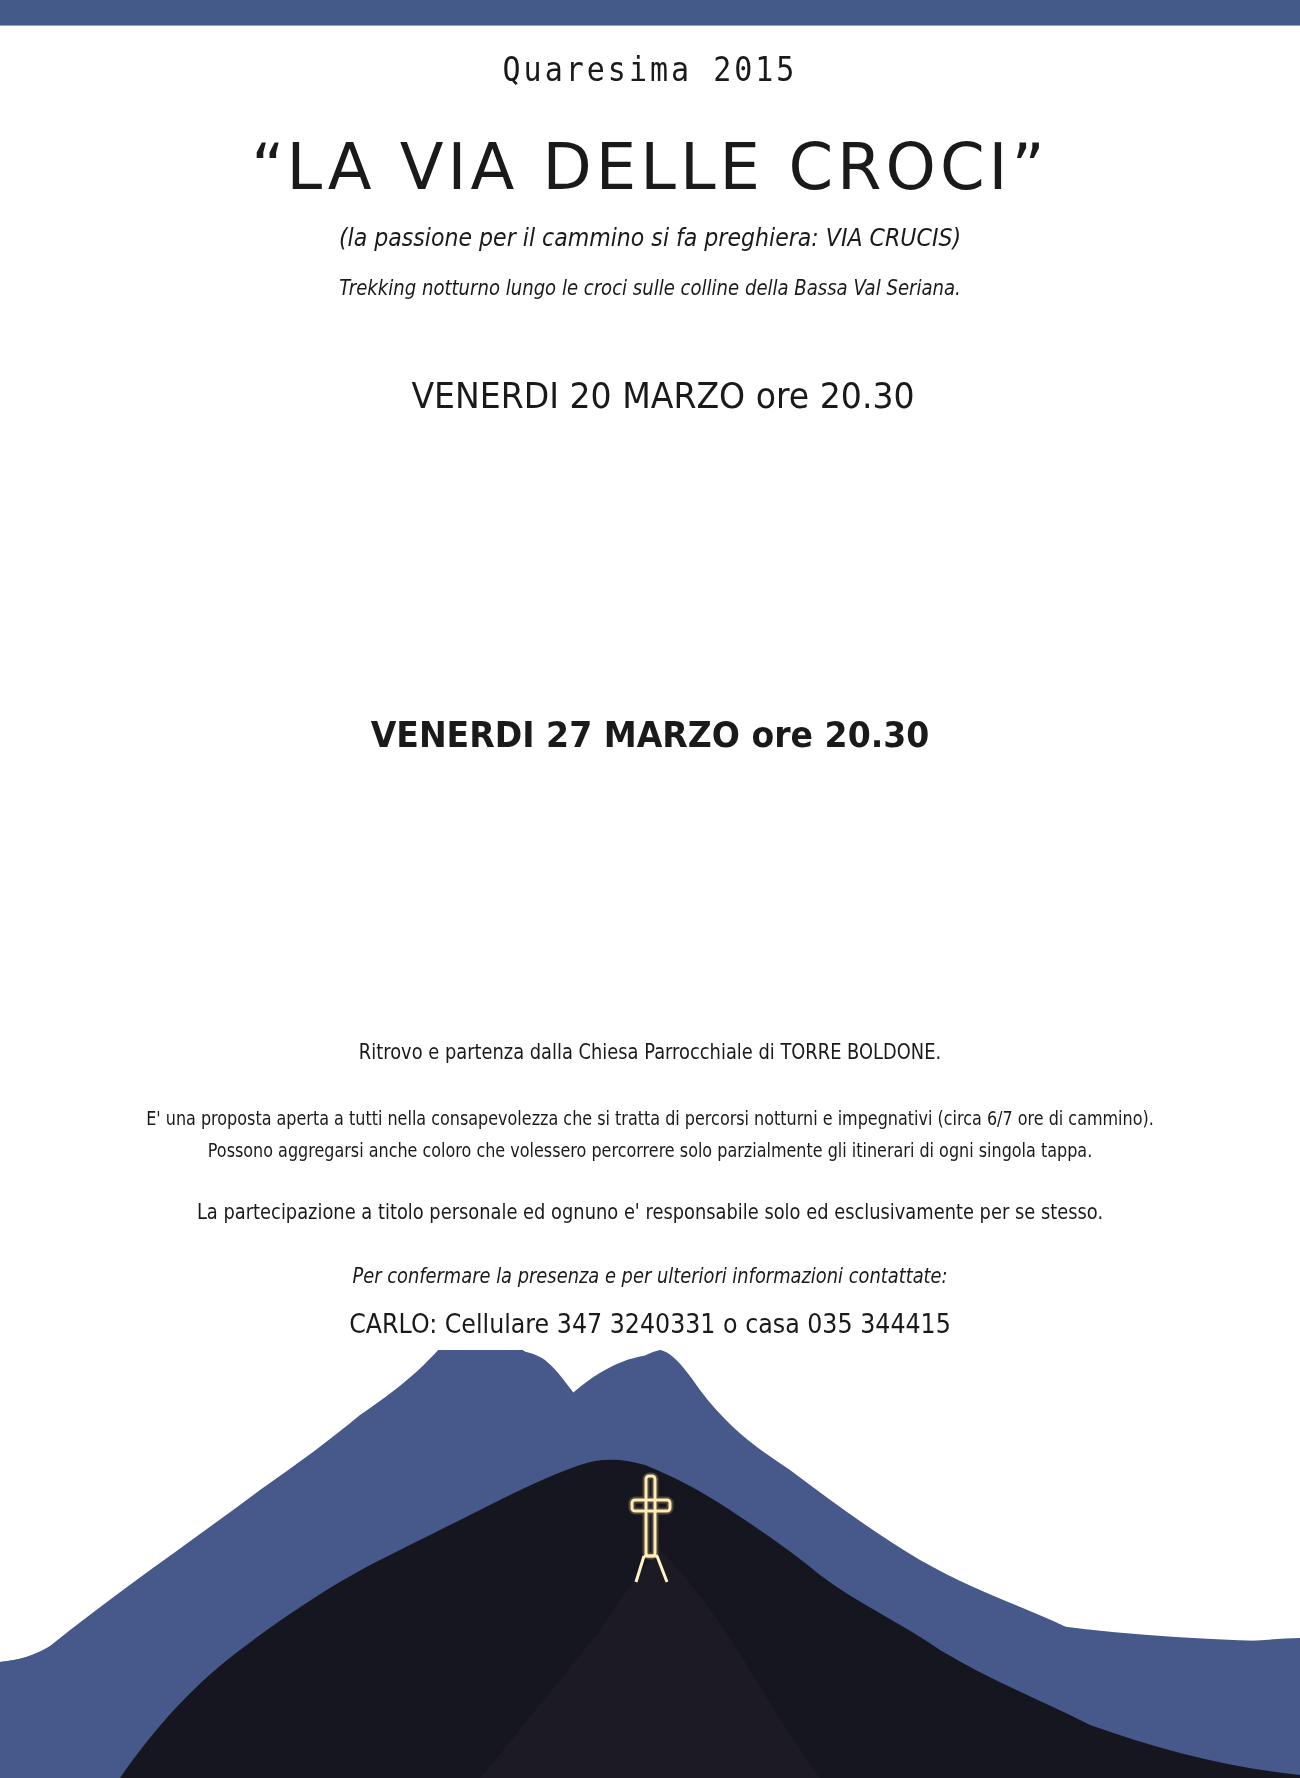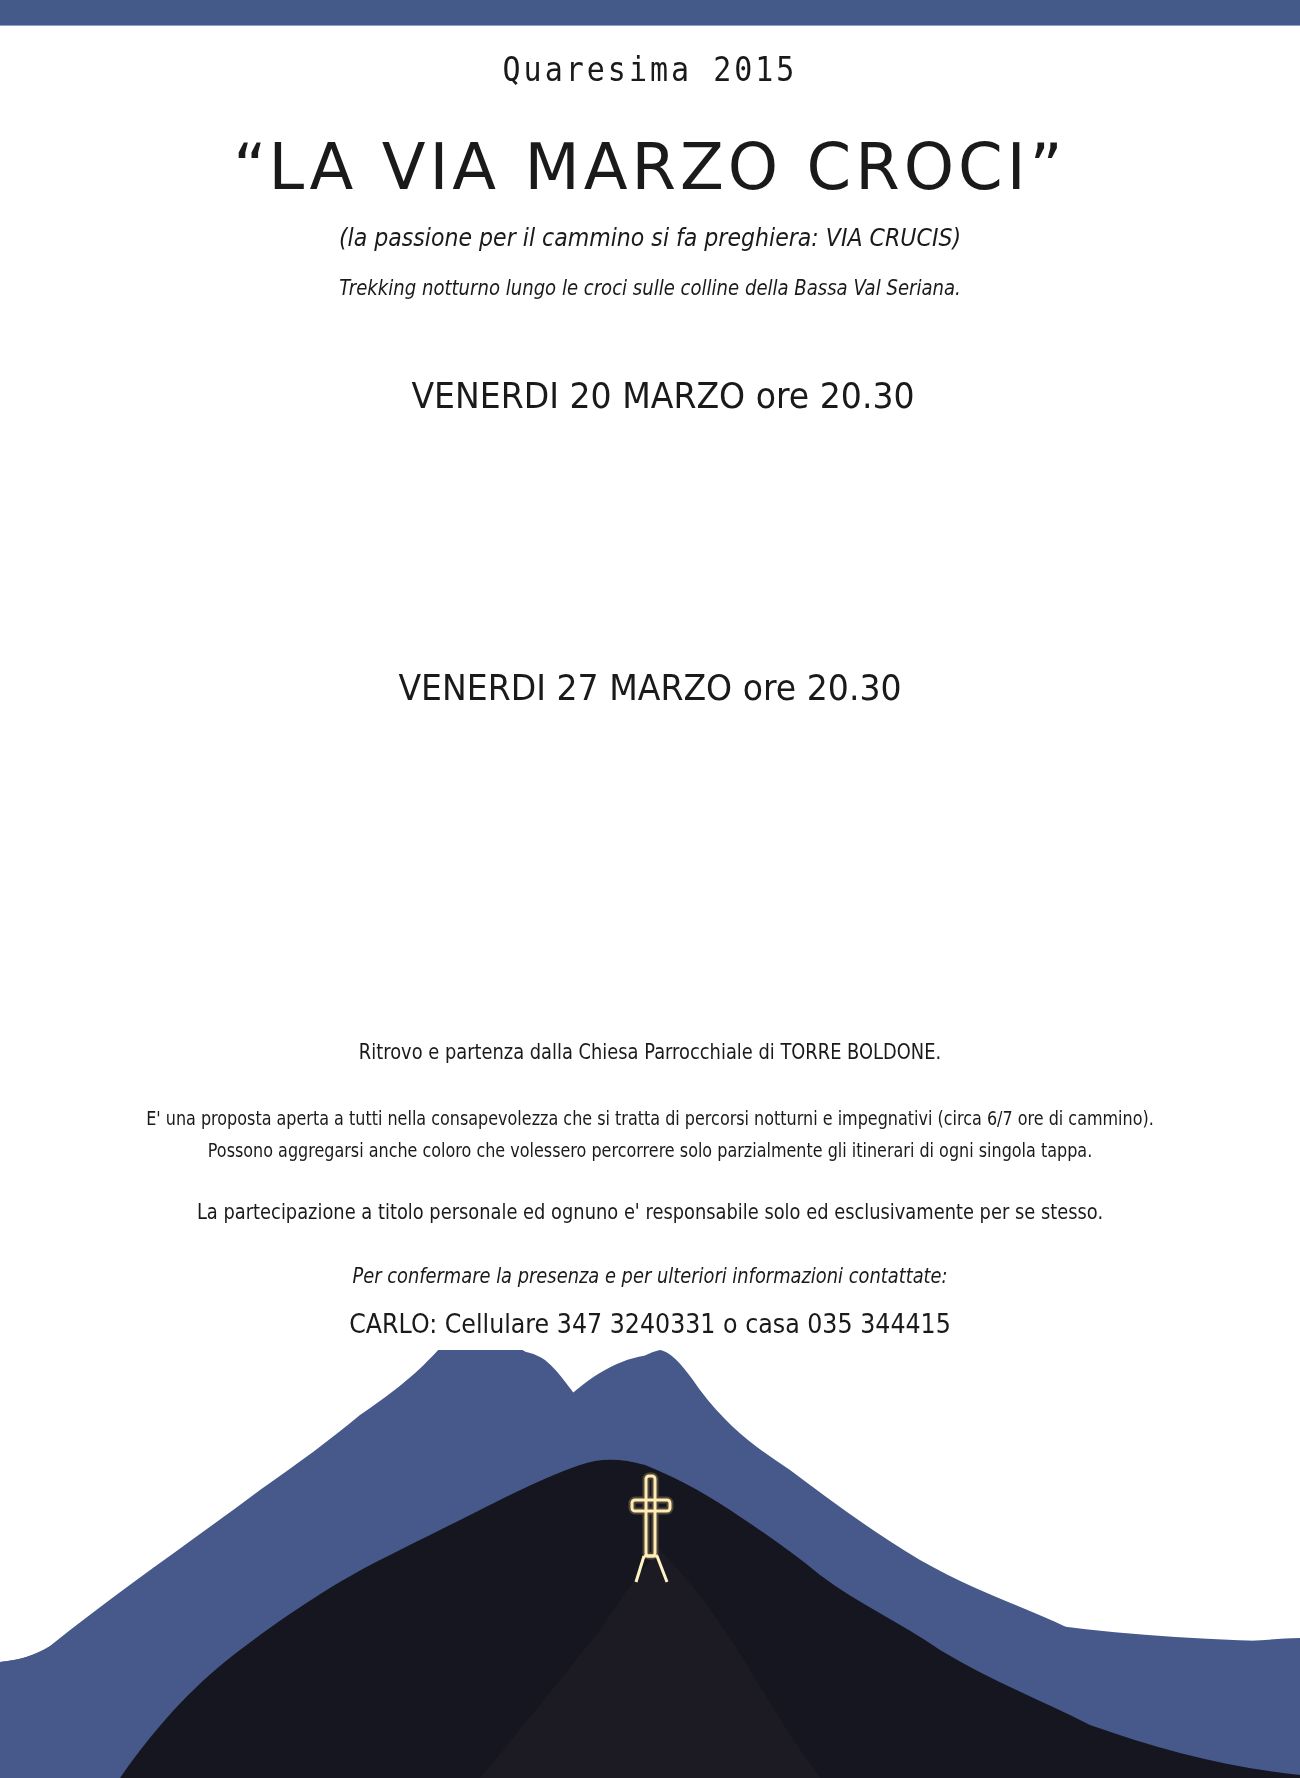--- a/index.html
+++ b/index.html
@@ -12,37 +12,37 @@
   .center { position: absolute; left: 0; width: 1300px; text-align: center; white-space: nowrap; }
   .subtitle-year { top: 52px; font-size: 30px; letter-spacing: 3px; font-family: "DejaVu Sans Mono", monospace; transform: scaleY(1.1); }
   .main-title { top: 130px; font-size: 64px; letter-spacing: 4px; font-family: "DejaVu Sans", sans-serif; font-weight: normal; }
   .tagline { top: 224px; font-size: 24px; font-style: italic; font-family: "DejaVu Sans", sans-serif; transform: scaleX(0.92); }
   .tagline2 { top: 276px; font-size: 21px; font-style: italic; transform: scaleX(0.86); }
   .event { position: absolute; left: 0; width: 1300px; text-align: center; }
   .event-heading { font-size: 36px; line-height: 44px; font-family: "DejaVu Sans", sans-serif; transform: scaleX(0.92); white-space: nowrap; }
   .event-list { list-style: none; margin: 0; padding: 0; }
   .event-list li { font-size: 21px; line-height: 32px; transform: scaleX(0.88); white-space: nowrap; }
   .event-1 { top: 374px; padding-left: 13px; }
-  .event-2 { top: 666px; }
+  .event-2 { top: 713px; font-weight: bold; }
   .para { font-size: 21px; transform: scaleX(0.85); }
   .meeting { top: 1040px; }
   .note1 { top: 1106px; font-size: 20px; transform: scaleX(0.8); }
   .note2 { top: 1138px; font-size: 20px; transform: scaleX(0.8); }
   .note3 { top: 1200px; }
   .contact-intro { top: 1264px; font-style: italic; }
   .contact { top: 1308px; font-size: 27px; transform: scaleX(0.88); }
   .mountain { position: absolute; left: 0; top: 1350px; width: 1300px; height: 428px; }
 </style>
 </head>
 <body>
 
 <div class="top-bar"></div>
 
 <div class="center subtitle-year">Quaresima 2015</div>
-<h1 class="center main-title" style="margin:0">“LA VIA MARZO CROCI”</h1>
+<h1 class="center main-title" style="margin:0">“LA VIA DELLE CROCI”</h1>
 <div class="center tagline">(la passione per il cammino si fa preghiera: VIA CRUCIS)</div>
 <div class="center tagline2">Trekking notturno lungo le croci sulle colline della Bassa Val Seriana.</div>
 
 <section class="event event-1">
   <div class="event-heading">VENERDI 20 MARZO ore 20.30</div>
 </section>
 
 <section class="event event-2">
   <div class="event-heading">VENERDI 27 MARZO ore 20.30</div>
 </section>

